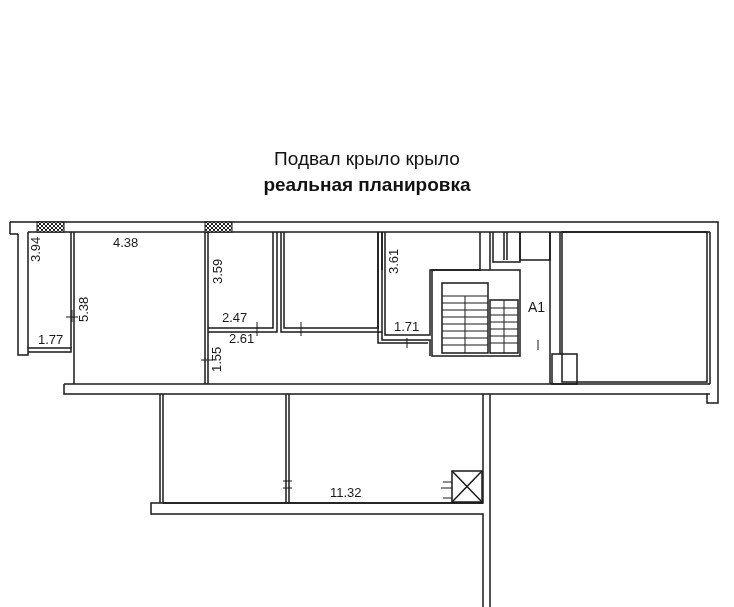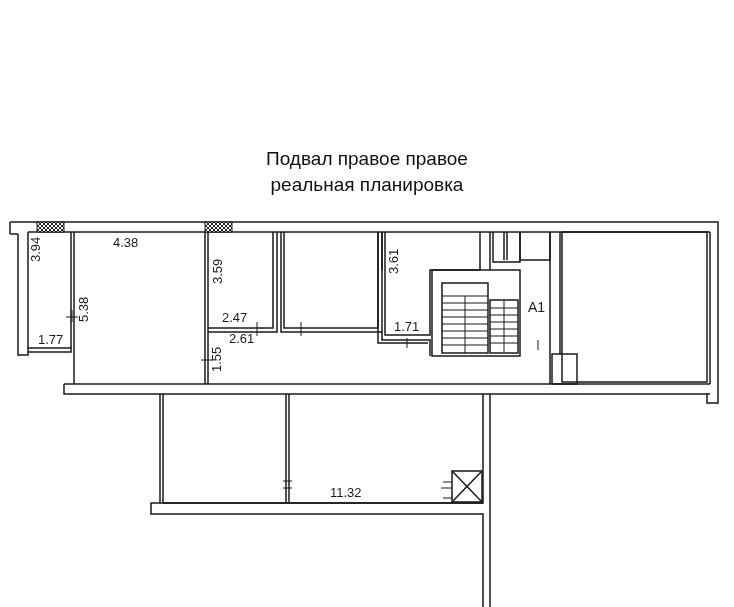--- a/index.html
+++ b/index.html
@@ -1,27 +1,27 @@
 <!DOCTYPE html>
 <html><head>
   <meta charset="utf-8">
   <style>
     html, body { margin: 0; padding: 0; background: #ffffff; }
     body { width: 734px; height: 607px; position: relative; overflow: hidden; font-family: "Liberation Sans", sans-serif; }
     .title { position: absolute; left: 0; width: 734px; text-align: center; font-size: 19px; color: #111; line-height: 26px; }
     .t1 { top: 146px; }
-    .t2 { top: 172px; }
+    .t2 { top: 172px; font-weight: bold; }
     svg.plan { position: absolute; left: 0; top: 0; }
     .dim { font-family: "Liberation Sans", sans-serif; font-size: 13px; fill: #1a1a1a; }
     .label { font-family: "Liberation Sans", sans-serif; font-size: 14px; fill: #1a1a1a; }
   </style>
 </head>
 <body>
 
-<div class="title t1">Подвал правое правое</div>
+<div class="title t1">Подвал крыло крыло</div>
 <div class="title t2">реальная планировка</div>
 
 <svg class="plan" width="734" height="607" viewBox="0 0 734 607">
   <defs>
     <pattern id="hatch" width="4" height="4" patternUnits="userSpaceOnUse">
       <rect width="4" height="4" fill="#fff"></rect>
       <path d="M0,4 L4,0 M0,0 L4,4" stroke="#222" stroke-width="1"></path>
     </pattern>
   </defs>
   <g fill="none" stroke="#1a1a1a" stroke-width="1.5">

